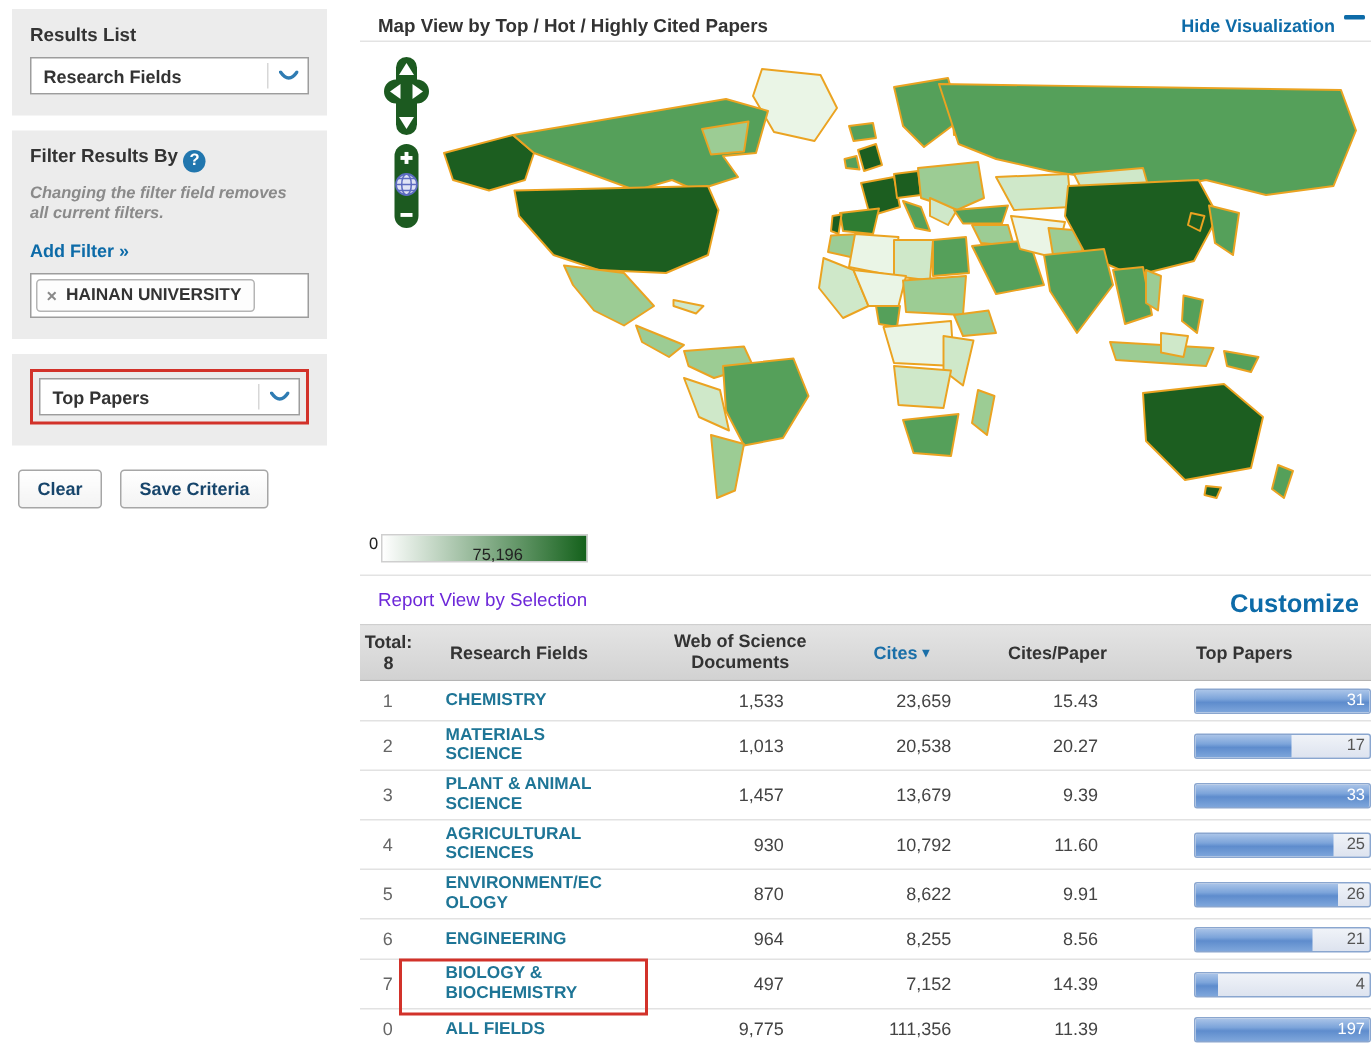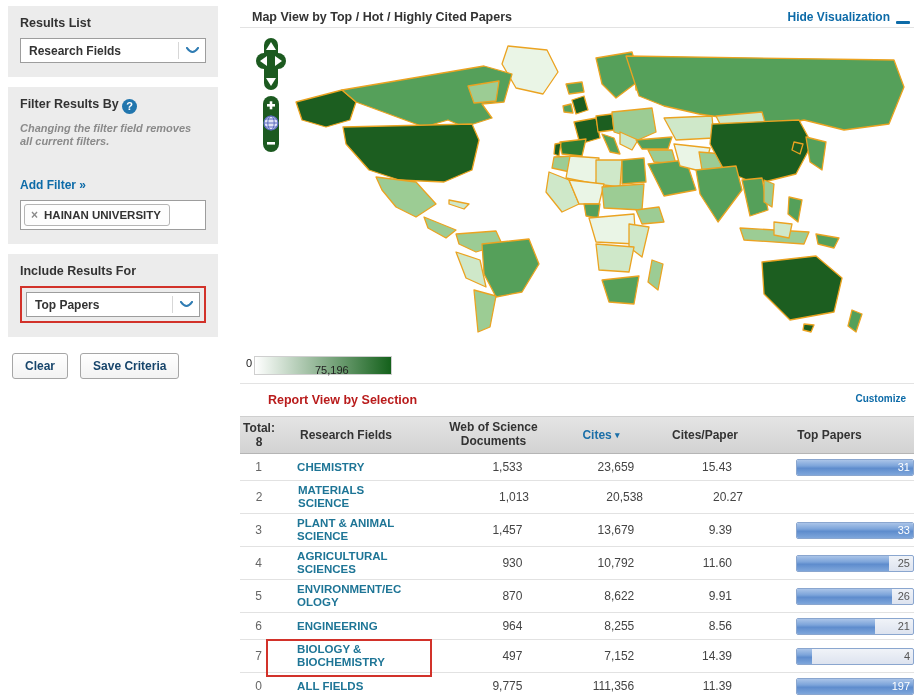--- a/index.html
+++ b/index.html
@@ -11,21 +11,21 @@
   
   .sidebar { position:absolute; left:8px; top:6px; width:210px; }
   .side-section { background:#ececec; padding:10px 12px 14px 12px; margin-bottom:10px; }
   .side-heading { font-size:12.5px; font-weight:bold; color:#333; margin-bottom:8px; }
   .dropdown {
     background:#fff; border:1px solid #9d9d9d; height:25px; display:flex;
     align-items:center; justify-content:space-between; padding:0 6px 0 8px;
     font-size:12px; font-weight:bold; color:#333; cursor:pointer;
   }
   .dropdown .chev { display:flex; align-items:center; border-left:1px solid #d7d7d7; padding-left:7px; height:17px; }
-  .note { font-size:11px; font-style:italic; font-weight:bold; color:#8a8a8a; line-height:1.25; margin-bottom:26px; }
+  .note { font-size:11px; font-style:italic; font-weight:bold; color:#8a8a8a; line-height:1.25; margin-bottom:8px; }
   .link { color:#0d6ba8; font-weight:bold; font-size:12px; text-decoration:none; cursor:pointer; }
   .add-filter { display:inline-block; margin-bottom:8px; }
   .filter-box { background:#fff; border:1px solid #9d9d9d; padding:3px; }
   .filter-tag {
     display:inline-flex; align-items:center; gap:6px; background:#fdfdfd;
     border:1px solid #b5b5b5; border-radius:3px; padding:3px 8px 3px 6px;
     font-size:11.5px; font-weight:bold; color:#333; cursor:pointer;
   }
   .tag-x { color:#8a8a8a; font-weight:bold; font-size:12px; }
   .red-outline { border:2px solid #d2322a; padding:4px; }
@@ -37,35 +37,35 @@
   .btn-row { padding:6px 4px; display:flex; gap:12px; }
   .btn {
     background:linear-gradient(#ffffff,#f3f3f3); border:1px solid #a6a6a6; border-radius:3px;
     font-family:"Liberation Sans",sans-serif; font-size:12px; font-weight:bold;
     color:#17456b; padding:5px 12px; cursor:pointer;
   }
   
   .main { position:absolute; left:240px; top:0; width:674px; height:698px; }
   .map-header { position:relative; height:28px; border-bottom:1px solid #e3e3e3; }
   .map-title { position:absolute; left:12px; top:10px; font-size:12.5px; font-weight:bold; color:#333; }
-  .hide-link { position:absolute; right:4px; top:10px; font-size:12.5px; display:flex; align-items:flex-end; gap:6px; }
+  .hide-link { position:absolute; right:4px; top:10px; font-size:12.5px; display:flex; align-items:flex-start; gap:6px; }
   .minus-glyph { display:inline-block; width:14px; height:3px; background:#0d6ba8; border-radius:1px; }
   .map-zone { position:relative; height:322px; }
   .map-svg { position:absolute; left:6px; top:2px; }
   .map-controls { position:absolute; left:16px; top:8px; width:30px; }
   .legend-row { position:relative; height:34px; border-bottom:1px solid #e3e3e3; }
   .legend-min { position:absolute; left:6px; top:7px; font-size:11px; color:#222; z-index:2; }
   .legend-bar {
     position:absolute; left:14px; top:6px; width:138px; height:19px;
     background:linear-gradient(to right,#ffffff,#14611b); border:1px solid #cfcfcf;
   }
   .legend-max { position:absolute; left:60px; top:7px; font-size:11px; color:#222; z-index:2; }
   .report-header { position:relative; height:32px; }
-  .report-title { position:absolute; left:12px; top:9px; font-size:12.5px; font-weight:bold; color:#b91c1c;margin-left:16px; }
-  .customize { position:absolute; right:8px; top:9px; font-size:10px; }
+  .report-title { position:absolute; left:12px; top:9px; font-size:12.5px; font-weight:normal; color:#6d28d9; }
+  .customize { position:absolute; right:8px; top:9px; font-size:17px; }
   
   .thead {
     display:flex; align-items:center; height:38px;
     background:linear-gradient(#e4e4e4,#d2d2d2);
     border-top:1px solid #cfcfcf; border-bottom:1px solid #b5b5b5;
     font-size:12px; font-weight:bold; color:#333;
   }
   .c1 { width:38px; text-align:center; }
   .c2 { width:158px; padding-left:22px; }
   .c3 { width:115px; text-align:center; line-height:1.15; }
@@ -131,21 +131,20 @@
     <a class="link add-filter">Add Filter »</a>
     <div class="filter-box">
       <span class="filter-tag">
         <span class="tag-x">×</span>
         <span>HAINAN UNIVERSITY</span>
       </span>
     </div>
   </div>
 
   <div class="side-section">
-    <div class="side-heading">Include Results For</div>
     <div class="red-outline">
       <div class="dropdown">
         <span>Top Papers</span>
         <span class="chev">
           <svg width="13" height="8" viewBox="0 0 13 8">
               <path d="M1 1 Q6.5 9 12 1" fill="none" stroke="#2f7cb3" stroke-width="2.2" stroke-linecap="round"></path>
             </svg>
         </span>
       </div>
     </div>
@@ -309,20 +308,26 @@
   </div>
 
   <div class="trow tall">
     <div class="cell-rank">2</div>
     <div class="cell-field">
       <a class="field-link">MATERIALS SCIENCE</a>
     </div>
     <div class="cell-docs">1,013</div>
     <div class="cell-cites">20,538</div>
     <div class="cell-cpp">20.27</div>
+    <div class="cell-top">
+      <div class="bar-track">
+        <div class="bar-fill" style="width: 55%;"></div>
+        <span class="bar-num">17</span>
+      </div>
+    </div>
   </div>
 
   <div class="trow tall">
     <div class="cell-rank">3</div>
     <div class="cell-field">
       <a class="field-link">PLANT &amp; ANIMAL SCIENCE</a>
     </div>
     <div class="cell-docs">1,457</div>
     <div class="cell-cites">13,679</div>
     <div class="cell-cpp">9.39</div>

